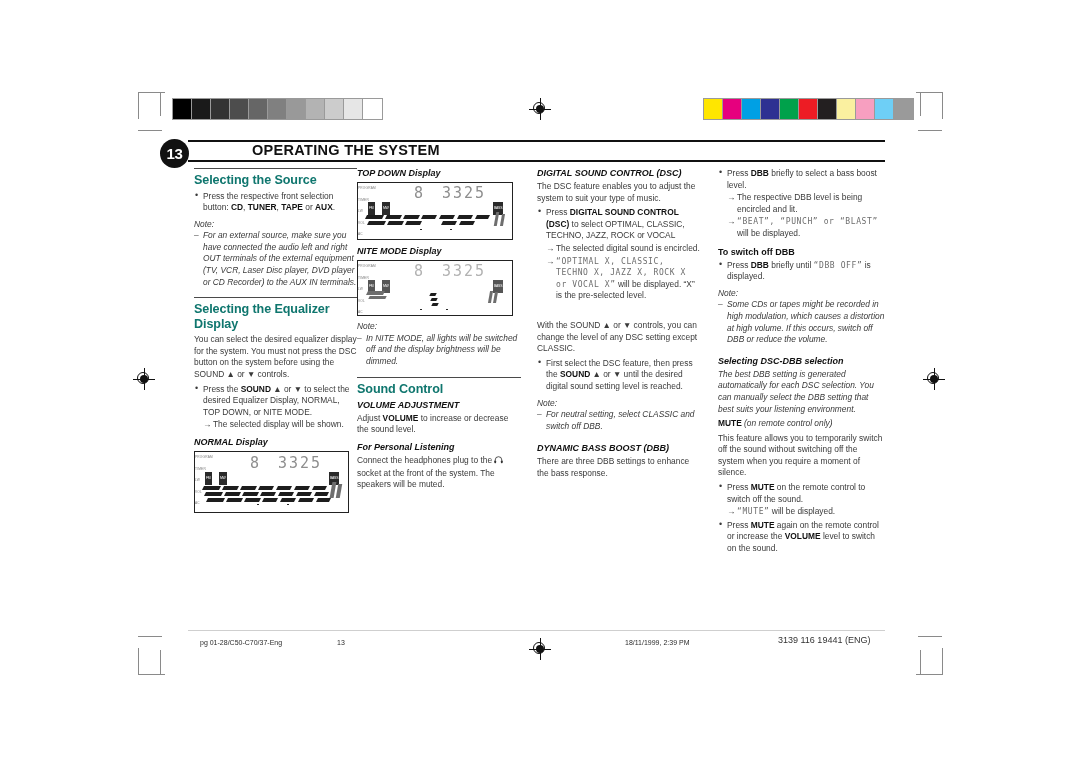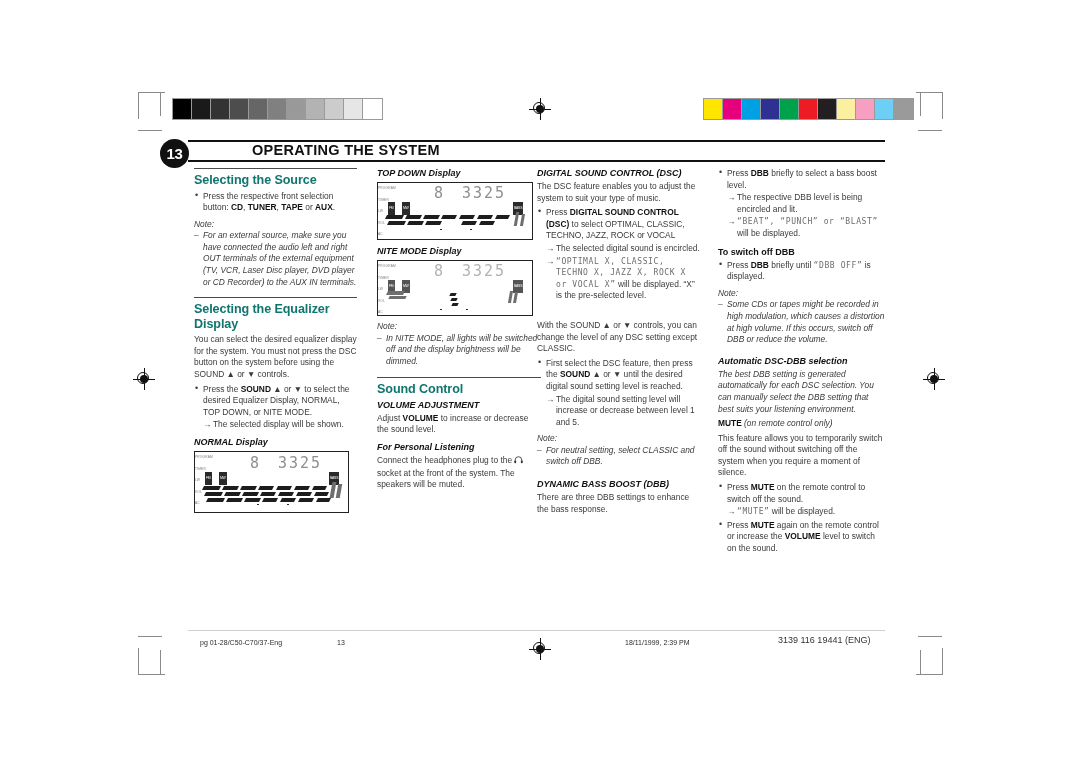--- a/index.html
+++ b/index.html
@@ -125,21 +125,21 @@
 
   
   .col {
     position: absolute;
     top: 168px;
     font-size: 8.4px;
     line-height: 11.6px;
     color: #3a3a3a;
   }
   #col-1 { left: 194px; width: 163px; }
-  #col-2 { left: 377px; width: 164px; }
+  #col-2 { left: 357px; width: 164px; }
   #col-3 { left: 537px; width: 165px; }
   #col-4 { left: 718px; width: 167px; }
 
   .sec-rule {
     border-top: 1.6px solid #4a4a4a;
     margin: 0 0 4px 0;
     height: 0;
   }
   h2.sec-title {
     font-size: 12.6px;
@@ -510,21 +510,20 @@
     <li>
       <span>Press </span><b>DIGITAL SOUND CONTROL (DSC)</b><span> to select OPTIMAL, CLASSIC, TECHNO, JAZZ, ROCK or VOCAL</span>
       <div class="arrow-item">The selected digital sound is encircled.</div>
       <div class="arrow-item"><span class="lcdfont">“OPTIMAL X, CLASSIC, TECHNO X, JAZZ X, ROCK X or VOCAL X”</span><span> will be displayed. “X” is the pre-selected level.</span></div>
     </li>
   </ul>
   <p class="body" style="margin-top:18px;">With the SOUND ▲ or ▼ controls, you can change the level of any DSC setting except CLASSIC.</p>
   <ul class="bullets">
     <li>
       <span>First select the DSC feature, then press the </span><b>SOUND</b><span> ▲ or ▼ until the desired digital sound setting level is reached.</span>
-      <div class="arrow-item">The digital sound setting level will increase or decrease between level 1 and 5.</div>
     </li>
   </ul>
   <p class="note-label">Note:</p>
   <div class="dash-item">For neutral setting, select CLASSIC and switch off DBB.</div>
   <h3 class="sub-title-up" style="font-style:italic; margin-top:11px;">DYNAMIC BASS BOOST (DBB)</h3>
   <p class="body">There are three DBB settings to enhance the bass response.</p>
 </div>
 
 <div class="col" id="col-4">
   <ul class="bullets" style="margin-top:0;">
@@ -535,21 +534,21 @@
     </li>
   </ul>
   <h3 class="sub-title-up" style="margin-top:7px;">To switch off DBB</h3>
   <ul class="bullets">
     <li>
       <span>Press </span><b>DBB</b><span> briefly until </span><span class="lcdfont">“DBB OFF”</span><span> is displayed.</span>
     </li>
   </ul>
   <p class="note-label">Note:</p>
   <div class="dash-item">Some CDs or tapes might be recorded in high modulation, which causes a distortion at high volume. If this occurs, switch off DBB or reduce the volume.</div>
-  <h3 class="sub-title" style="margin-top:10px;">Automatic DSC-DBB selection</h3>
+  <h3 class="sub-title" style="margin-top:10px;">Selecting DSC-DBB selection</h3>
   <p class="body ital">The best DBB setting is generated automatically for each DSC selection. You can manually select the DBB setting that best suits your listening environment.</p>
   <p class="body" style=""><b>MUTE</b><span class="ital"> (on remote control only)</span></p>
   <p class="body">This feature allows you to temporarily switch off the sound without switching off the system when you require a moment of silence.</p>
   <ul class="bullets">
     <li>
       <span>Press </span><b>MUTE</b><span> on the remote control to switch off the sound.</span>
       <div class="arrow-item"><span class="lcdfont">“MUTE”</span><span> will be displayed.</span></div>
     </li>
     <li>
       <span>Press </span><b>MUTE</b><span> again on the remote control or increase the </span><b>VOLUME</b><span> level to switch on the sound.</span>

